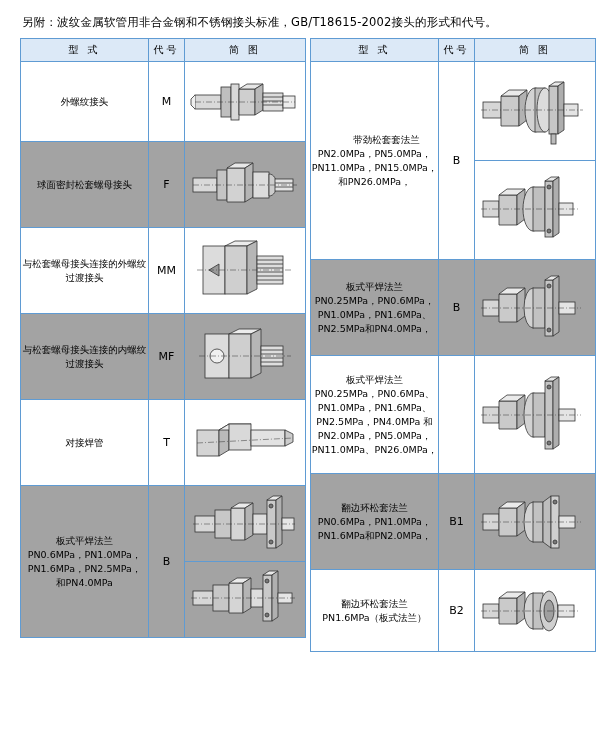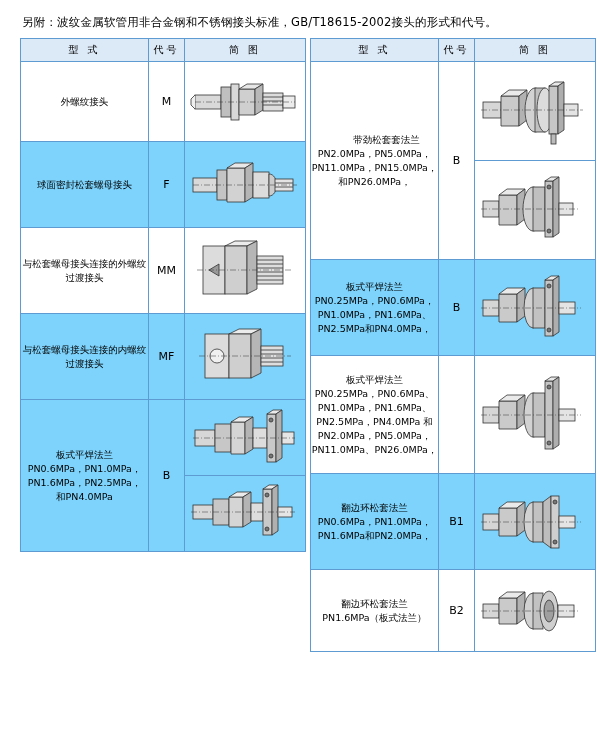--- a/index.html
+++ b/index.html
@@ -67,21 +67,21 @@
     text-align: left;
   }
   .cell-text.center {
     text-align: center;
   }
   .code-cell {
     font-size: 11px;
     text-align: center;
     font-family: "DejaVu Sans", "Liberation Sans", sans-serif;
   }
-  .row-yellow { background: #7dd3fc; }
+  .row-yellow { background: #a3a3a3; }
   .row-white  { background: #ffffff; }
 
   .fig {
     display: block;
     margin: 0 auto;
   }
   .figwrap {
     display: flex;
     align-items: center;
     justify-content: center;
@@ -213,20 +213,39 @@
                   <line x1="72" y1="34" x2="94" y2="34"></line>
                   <line x1="72" y1="38" x2="94" y2="38"></line>
                   <circle cx="28" cy="32" r="7" fill="#f0f0f0"></circle>
                   <line x1="10" y1="32" x2="102" y2="32" stroke-dasharray="6 2 1 2" stroke-width="0.5"></line>
                 </g>
               </svg>
             </div>
           </td>
         </tr>
 
+        <tr class="row-white" style="height:86px;">
+          <td class="cell-text center">对接焊管</td>
+          <td class="code-cell">T</td>
+          <td>
+            <div class="figwrap">
+              <svg class="fig" width="112" height="62" viewBox="0 0 112 62">
+                <g stroke="#333" stroke-width="0.8" fill="none">
+                  <rect x="8" y="18" width="22" height="26" fill="#d4d4d4"></rect>
+                  <path d="M30 18 L40 12 L40 38 L30 44 Z" fill="#b9b9b9"></path>
+                  <path d="M30 18 L40 12 L62 12 L52 18 Z" fill="#ebebeb"></path>
+                  <rect x="40" y="12" width="22" height="26" fill="#d9d9d9"></rect>
+                  <rect x="62" y="18" width="34" height="16" fill="#e2e2e2"></rect>
+                  <path d="M96 18 L104 22 L104 30 L96 34 Z" fill="#cccccc"></path>
+                  <line x1="8" y1="31" x2="104" y2="26" stroke-dasharray="6 2 1 2" stroke-width="0.5"></line>
+                </g>
+              </svg>
+            </div>
+          </td>
+        </tr>
 
         <tr class="row-yellow" style="height:152px;">
           <td class="cell-text">
             <span style="white-space:pre-line;">板式平焊法兰
 PN0.6MPa，PN1.0MPa，
 PN1.6MPa，PN2.5MPa，
 和PN4.0MPa</span>
           </td>
           <td class="code-cell">B</td>
           <td style="padding:0;">

